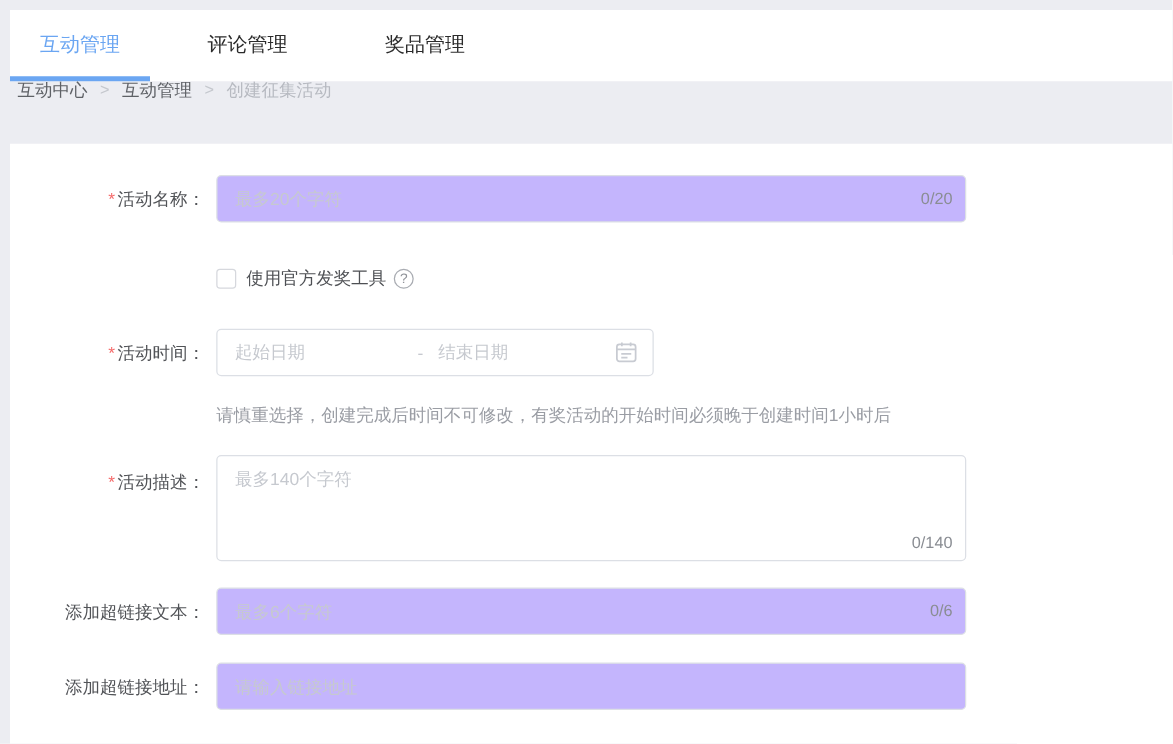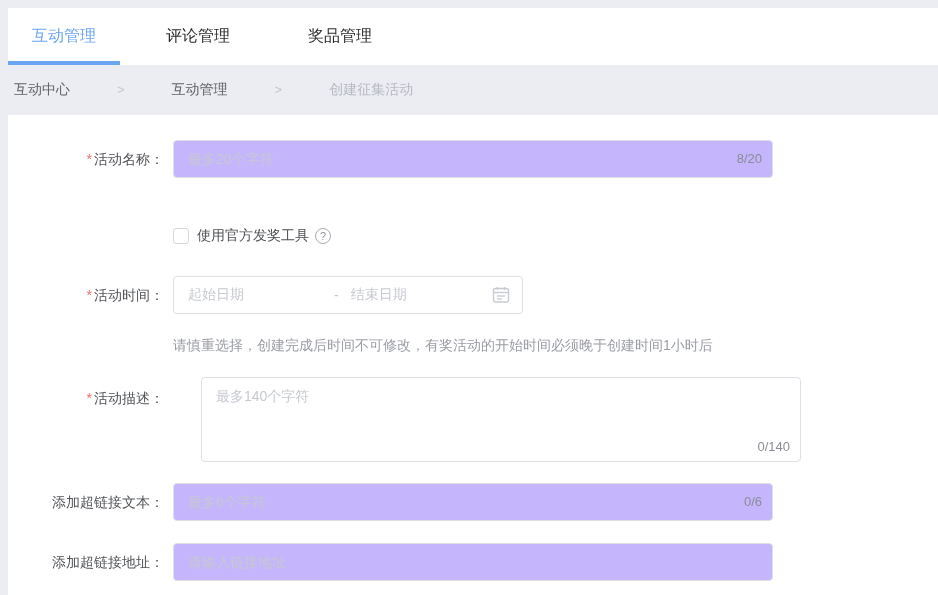--- a/index.html
+++ b/index.html
@@ -20,21 +20,21 @@
   .tab + .tab{margin-left:22px;}
   .tab:nth-child(3){margin-left:30px;}
   .tab.active{color:#6BA6F2;}
   .tab.active::after{
     content:"";position:absolute;left:0;right:0;bottom:0;height:4px;
     background:#6BA6F2;
   }
   
   .breadcrumb{
     position:absolute;left:14px;top:64px;height:51px;
-    display:flex;align-items:center;font-size:14px;color:#5E6166;gap:37px;
+    display:flex;align-items:flex-start;font-size:14px;color:#5E6166;
   }
   .crumb{cursor:pointer;}
   .crumb-sep{color:#C4C7CD;margin:0 10px;font-size:13px;}
   .crumb-current{color:#B7BAC1;}
   
   .panel{
     position:absolute;left:8px;top:115px;right:0;bottom:0;
     background:#fff;padding-top:25px;box-sizing:border-box;
   }
   .form-row{display:flex;align-items:center;}
@@ -87,25 +87,25 @@
   .desc-area{
     width:600px;height:85px;box-sizing:border-box;border:1px solid #DCDFE5;
     border-radius:4px;padding:10px 14px;font-size:14px;color:#333;resize:none;
     outline:none;font-family:"Liberation Sans","DejaVu Sans",sans-serif;display:block;
   }
   .counter-bottom{
     position:absolute;right:11px;bottom:8px;font-size:13px;color:#8A8D93;
     pointer-events:none;line-height:14px;
   }
   
-  .mb-r1{margin-bottom:49px;}
+  .mb-r1{margin-bottom:36px;}
   .mb-cb{margin-bottom:31px;text-align:center;}
   .mb-r2{margin-bottom:23px;}
   .mb-hint{margin-bottom:22px;}
-  .mb-desc{margin-bottom:21px;gap:28px;}
+  .mb-desc{margin-bottom:21px;}
   .mb-r4{margin-bottom:22px;}
 </style>
 </head>
 <body>
 
 <div class="tabbar">
   <div class="tab active">互动管理</div>
   <div class="tab">评论管理</div>
   <div class="tab">奖品管理</div>
 </div>
@@ -119,21 +119,21 @@
 </div>
 
 <div class="panel">
 
   <div class="form-row mb-r1">
     <div class="form-label">
       <span class="star">*</span><span>活动名称：</span>
     </div>
     <div class="control">
       <input class="text-input" type="text" placeholder="最多20个字符" style="">
-      <span class="counter">8/20</span>
+      <span class="counter">0/20</span>
     </div>
   </div>
 
   <div class="row-checkbox mb-cb">
     <span class="checkbox"></span>
     <span class="cb-label">使用官方发奖工具</span>
     <span class="help-circle">?</span>
   </div>
 
   <div class="form-row mb-r2">

